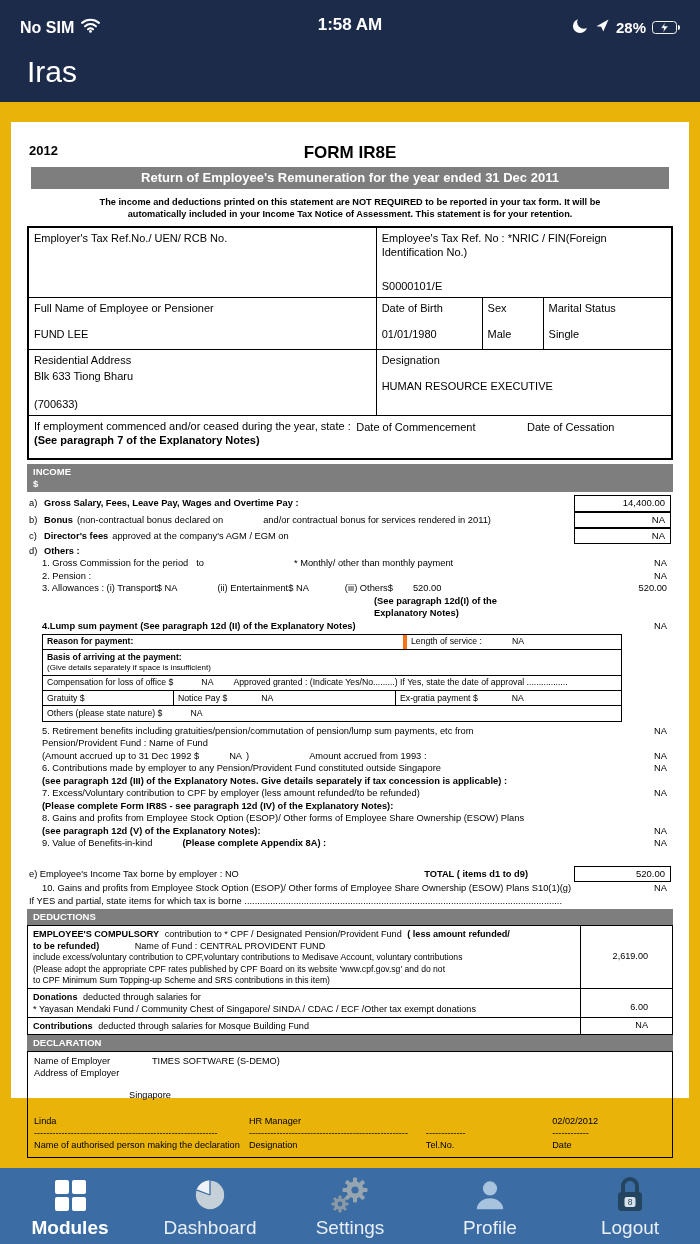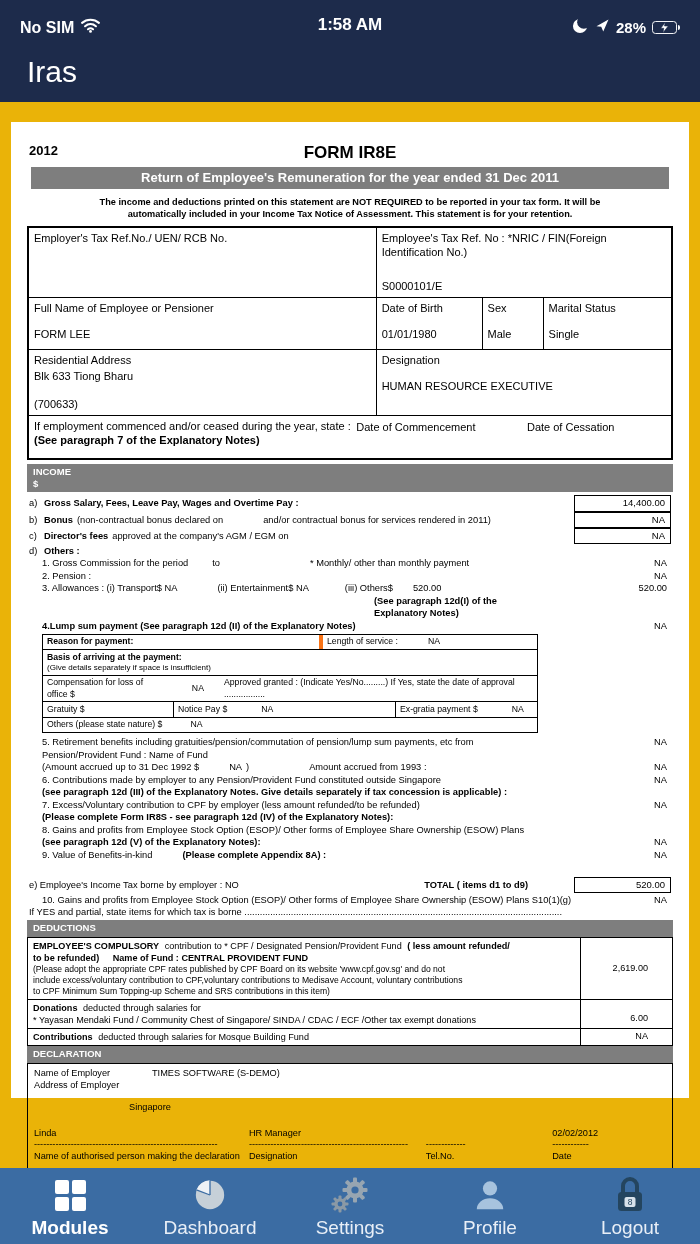--- a/index.html
+++ b/index.html
@@ -40,24 +40,24 @@
 .sec-income{margin-top:4px;}
 .inc{padding:3px 2px 2px;}
 .iline{display:flex;align-items:center;min-height:12.5px;}
 .pre{width:15px;flex:none;}
 .ind{padding-left:13px;}
 .b{font-weight:700;}
 .box{margin-left:auto;border:1.5px solid #000;width:97px;flex:none;text-align:right;padding:1px 5px;font-size:9.5px;background:#fff;}
 .boxn{border:1.5px solid #000;width:97px;flex:none;text-align:right;padding:1px 5px;font-size:9.5px;margin-left:10px;background:#fff;}
 .rv{margin-left:auto;padding-right:4px;flex:none;}
 .mla{margin-left:auto;}
-.ml3{margin-left:3px;}.ml4{margin-left:4px;}.ml16{margin-left:11px;font-weight:bold;}.ml20{margin-left:20px;}
-.ml24{margin-left:24px;}.ml28{margin-left:28px;}.ml30{margin-left:30px;}.ml34{margin-left:34px;}
+.ml3{margin-left:3px;}.ml4{margin-left:4px;}.ml16{margin-left:33px;}.ml20{margin-left:20px;}
+.ml24{margin-left:8px;}.ml28{margin-left:28px;}.ml30{margin-left:30px;}.ml34{margin-left:34px;}
 .ml36{margin-left:36px;}.ml40{margin-left:40px;}.ml60{margin-left:60px;}.ml90{margin-left:90px;}.ml345{margin-left:345px;}
-.lump{margin:2px 0 3px 13px;width:496px;border:1.5px solid #000;font-size:8.7px;}
+.lump{margin:2px 0 3px 13px;width:580px;border:1.5px solid #000;font-size:8.7px;}
 .lrow{display:flex;border-top:1px solid #000;}
 .lrow:first-child{border-top:none;}
 .lc{padding:1.5px 4px;display:flex;align-items:center;}
 .lcol{display:block;padding:1.5px 4px;}
 .flex1{flex:1;}
 .llen{width:218px;border-left:4px solid #f97316;display:flex;align-items:center;padding:1.5px 4px;}
 .lg1{width:130px;}
 .lg2{width:222px;border-left:1px solid #000;}
 .lg3{flex:1;border-left:1px solid #000;}
 .tiny{font-size:8px;}
@@ -158,21 +158,21 @@
             <div>Employer's Tax Ref.No./ UEN/ RCB No.</div>
           </div>
           <div class="ic-right">
             <div>Employee's Tax Ref. No :  *NRIC / FIN(Foreign Identification No.)</div>
             <div class="mt10">S0000101/E</div>
           </div>
         </div>
         <div class="irow r2">
           <div class="ic ic-left">
             <div>Full Name of Employee or Pensioner</div>
-            <div class="mt12">FORM LEE</div>
+            <div class="mt12">FUND LEE</div>
           </div>
           <div class="tcell w165">
             <div>Date of Birth</div>
             <div class="mt12">01/01/1980</div>
           </div>
           <div class="tcell w95">
             <div>Sex</div>
             <div class="mt12">Male</div>
           </div>
           <div class="tcell tflex">
@@ -373,22 +373,22 @@
           <div class="dtext">
             <div>
               <span class="b">EMPLOYEE'S COMPULSORY</span>
               <span class="ml3">contribution to * CPF     / Designated Pension/Provident Fund</span>
               <span class="b ml3">( less amount refunded/</span>
             </div>
             <div>
               <span class="b">to be refunded)</span>
               <span class="ml16">Name of Fund : CENTRAL PROVIDENT FUND</span>
             </div>
+            <div class="tiny2">include excess/voluntary contribution to CPF,voluntary contributions to Medisave Account, voluntary contributions</div>
             <div class="tiny2">(Please adopt the appropriate CPF rates published by CPF Board on its website 'www.cpf.gov.sg' and do not</div>
-            <div class="tiny2">include excess/voluntary contribution to CPF,voluntary contributions to Medisave Account, voluntary contributions</div>
             <div class="tiny2">to CPF Minimum Sum Topping-up Scheme and SRS contributions in this item)</div>
           </div>
           <div class="dval">2,619.00</div>
         </div>
         <div class="drow">
           <div class="dtext">
             <div>
               <span class="b">Donations</span>
               <span class="ml3">deducted through salaries for</span>
             </div>

